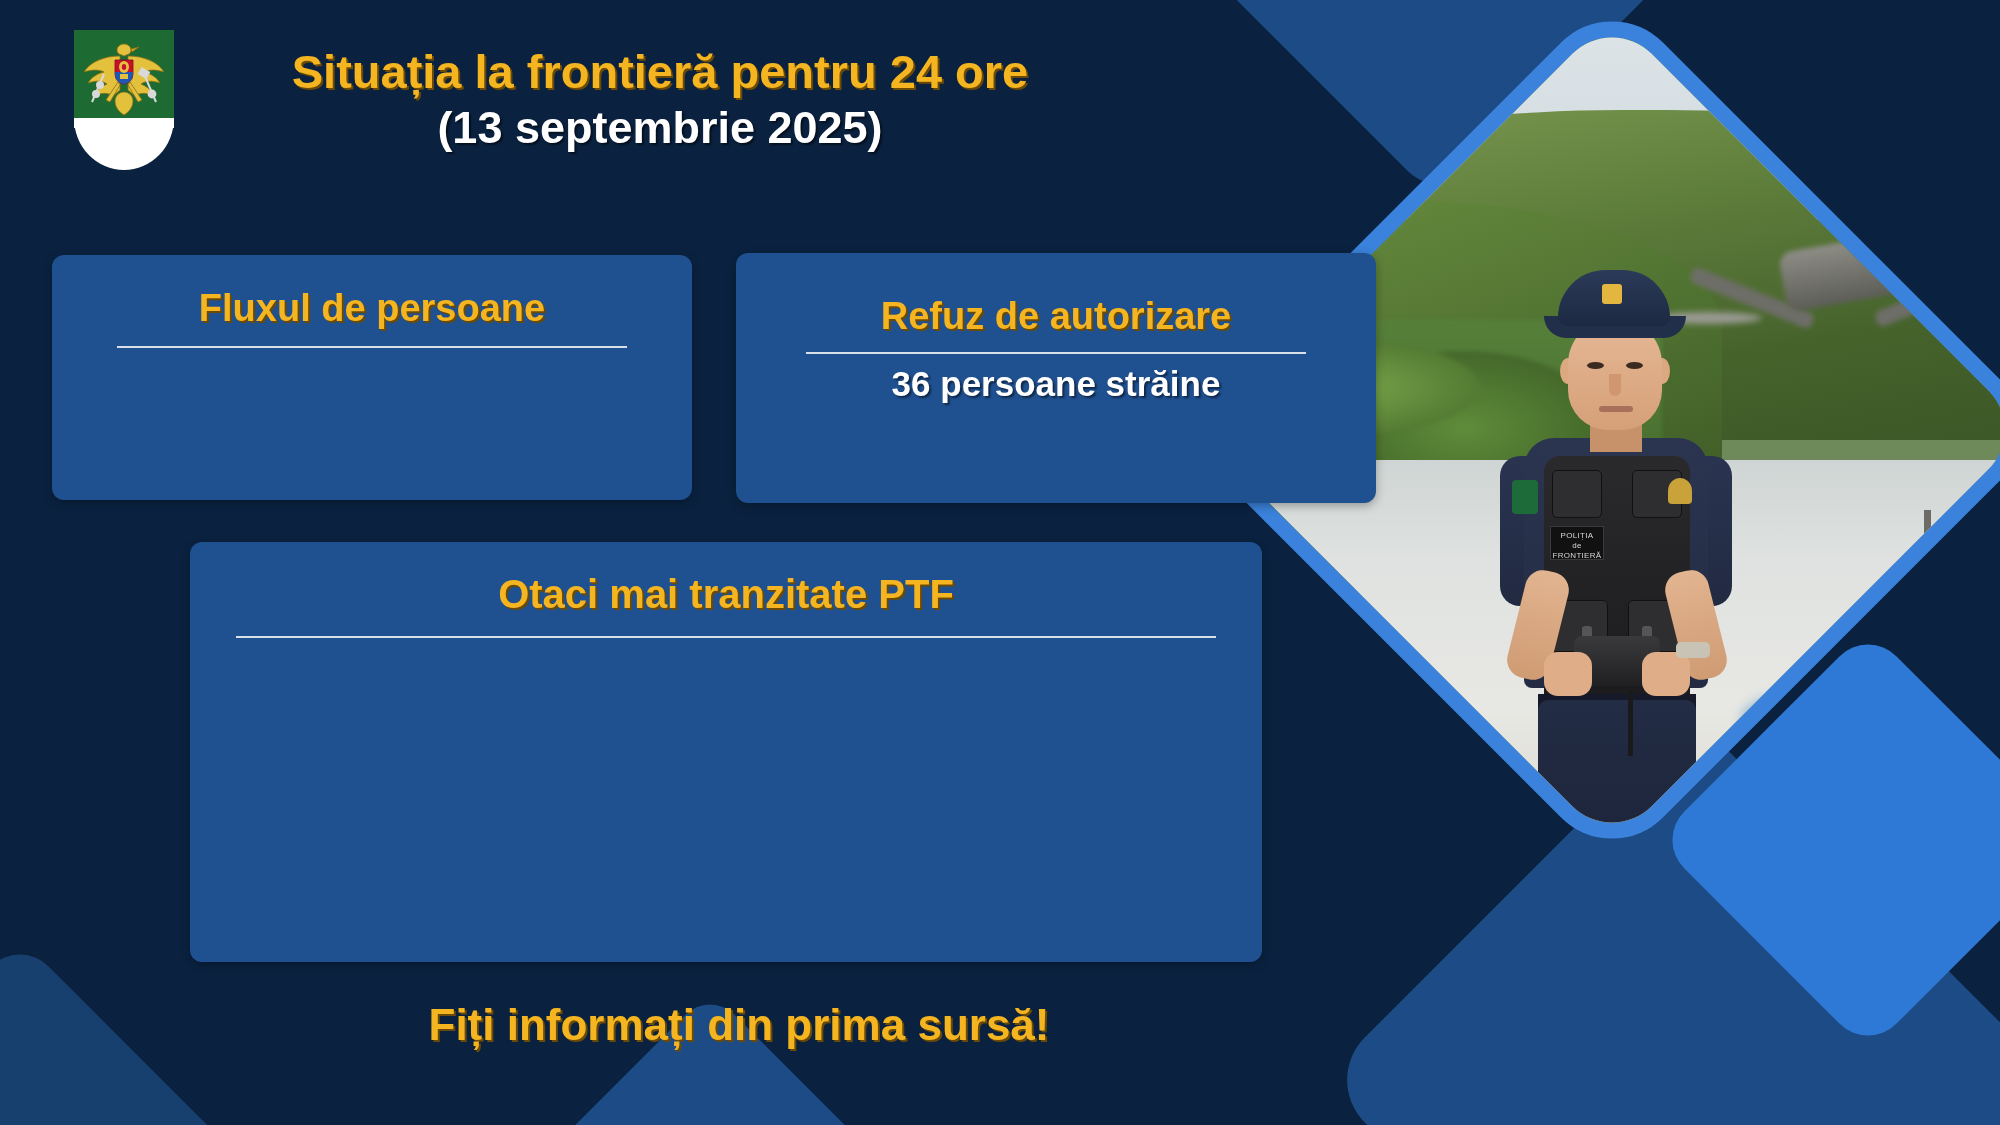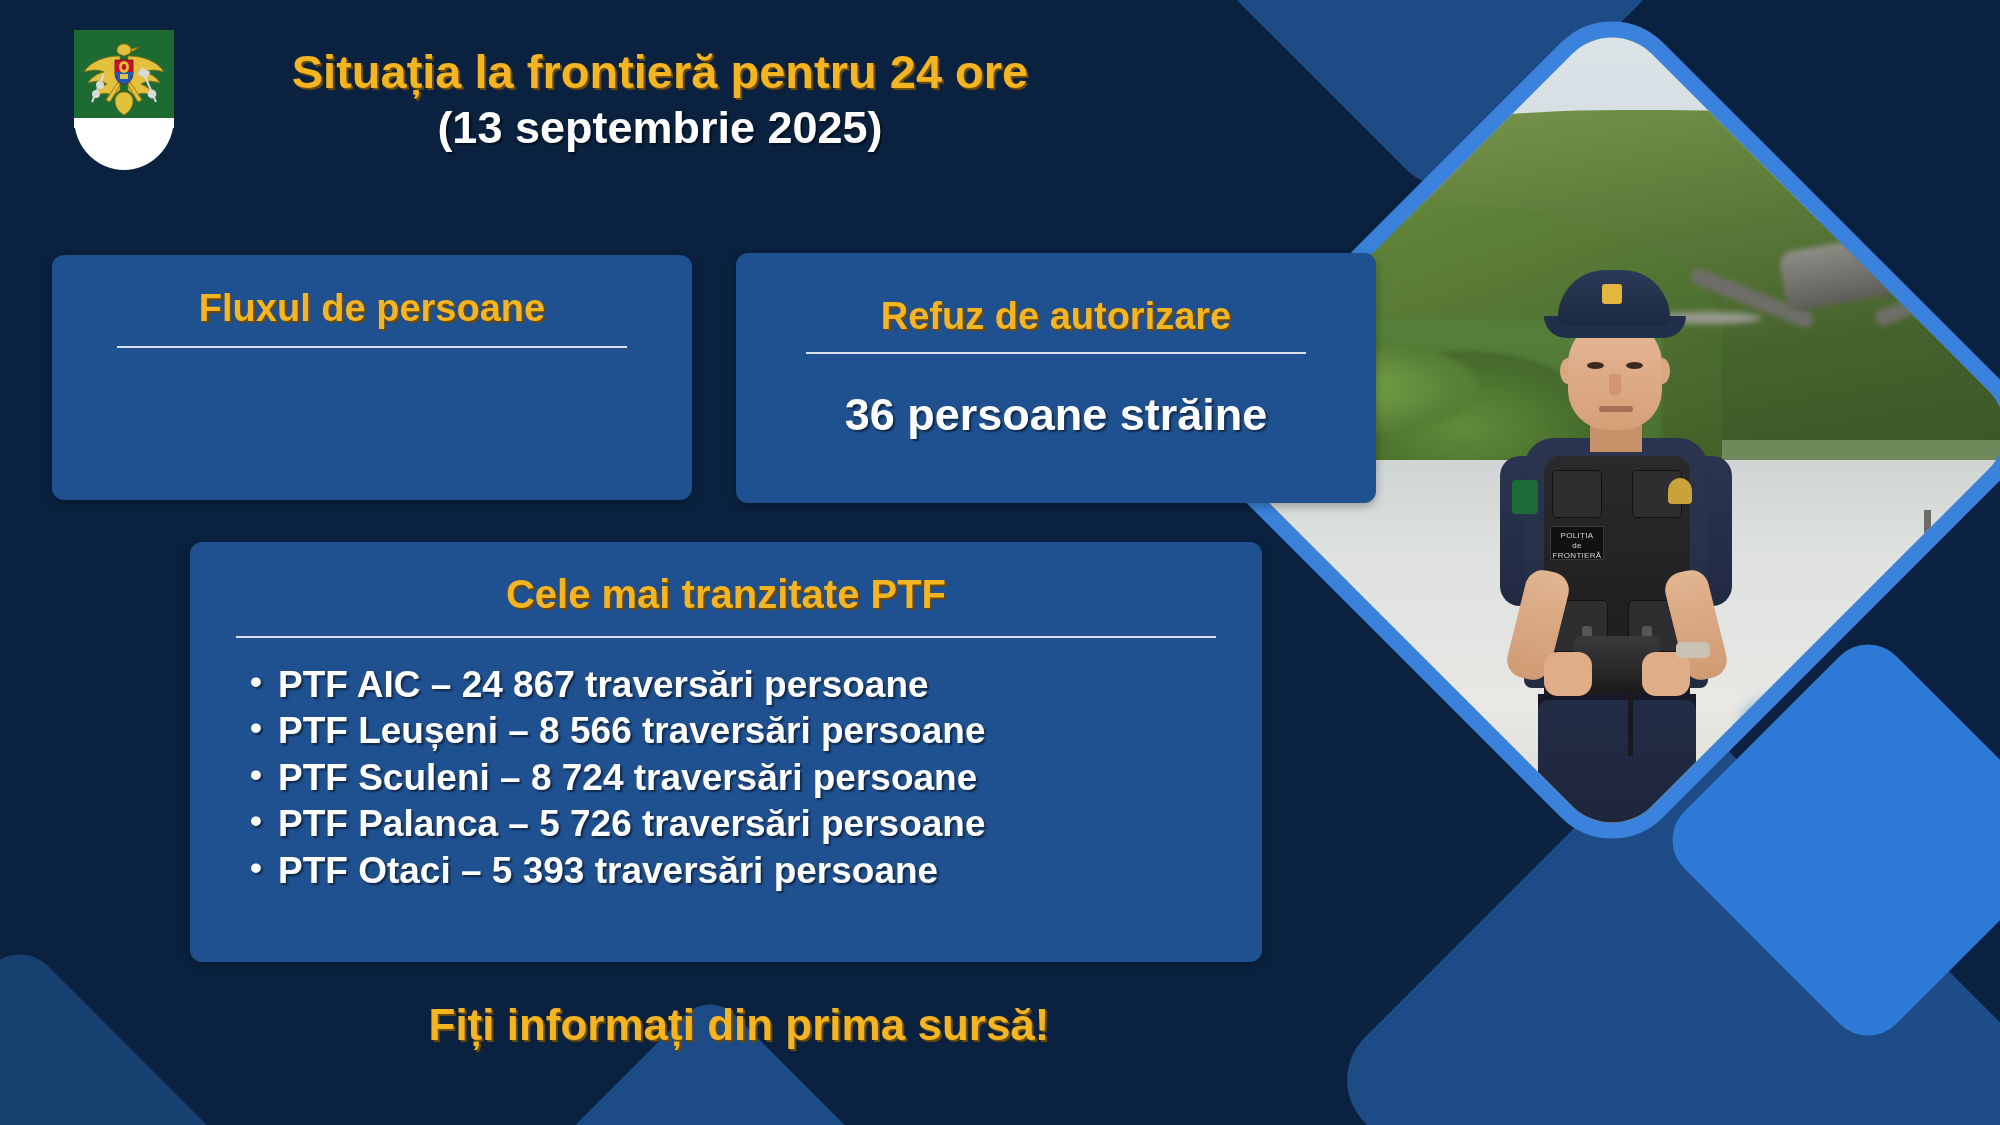--- a/index.html
+++ b/index.html
@@ -270,21 +270,21 @@
   
   #card-flow { left:52px; top:255px; width:640px; height:245px; }
   #card-flow .card-title { font-size:38px; padding-top:32px; }
   #card-flow .card-rule { width:510px; }
   #card-flow .card-value { font-size:35px; margin-top:28px; }
 
   
   #card-refusal { left:736px; top:253px; width:640px; height:250px; }
   #card-refusal .card-title { font-size:38px; padding-top:42px; }
   #card-refusal .card-rule { width:500px; margin-top:14px; }
-  #card-refusal .card-value { font-size:45px; margin-top:35px; }
+  #card-refusal .card-value { font-size:35px; margin-top:10px; }
 
   
   #card-ptf { left:190px; top:542px; width:1072px; height:420px; }
   #card-ptf .card-title { font-size:40px; padding-top:30px; }
   #card-ptf .card-rule { width:980px; margin-top:18px; }
   .ptf-list {
     list-style:none;
     margin:24px 0 0 60px;
   }
   .ptf-list li {
@@ -438,26 +438,19 @@
 
   <div class="card" id="card-refusal">
     <div class="card-title">
       <span>Refuz de autorizare</span><br>
     </div>
     <div class="card-rule"></div>
     <div class="card-value">36 persoane străine</div>
   </div>
 
   <div class="card" id="card-ptf">
-    <div class="card-title">Cele mai tranzitate PTF</div>
+    <div class="card-title">Otaci mai tranzitate PTF</div>
     <div class="card-rule"></div>
-    <ul class="ptf-list">
-      <li>PTF AIC – 24 867 traversări persoane</li>
-      <li>PTF Leușeni – 8 566 traversări persoane</li>
-      <li>PTF Sculeni – 8 724 traversări persoane</li>
-      <li>PTF Palanca – 5 726 traversări persoane</li>
-      <li>PTF Otaci – 5 393 traversări persoane</li>
-    </ul>
   </div>
 
   <div class="footer">Fiți informați din prima sursă!</div>
 
 </div>
 
 </body></html>

